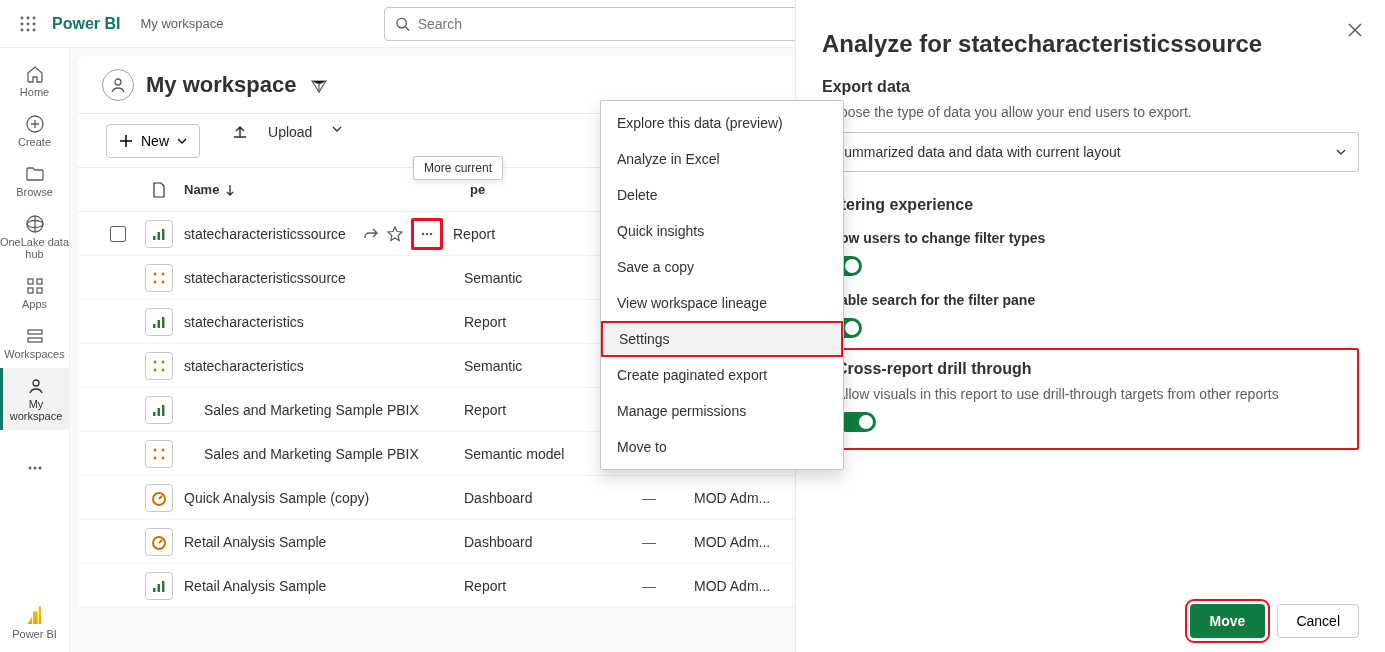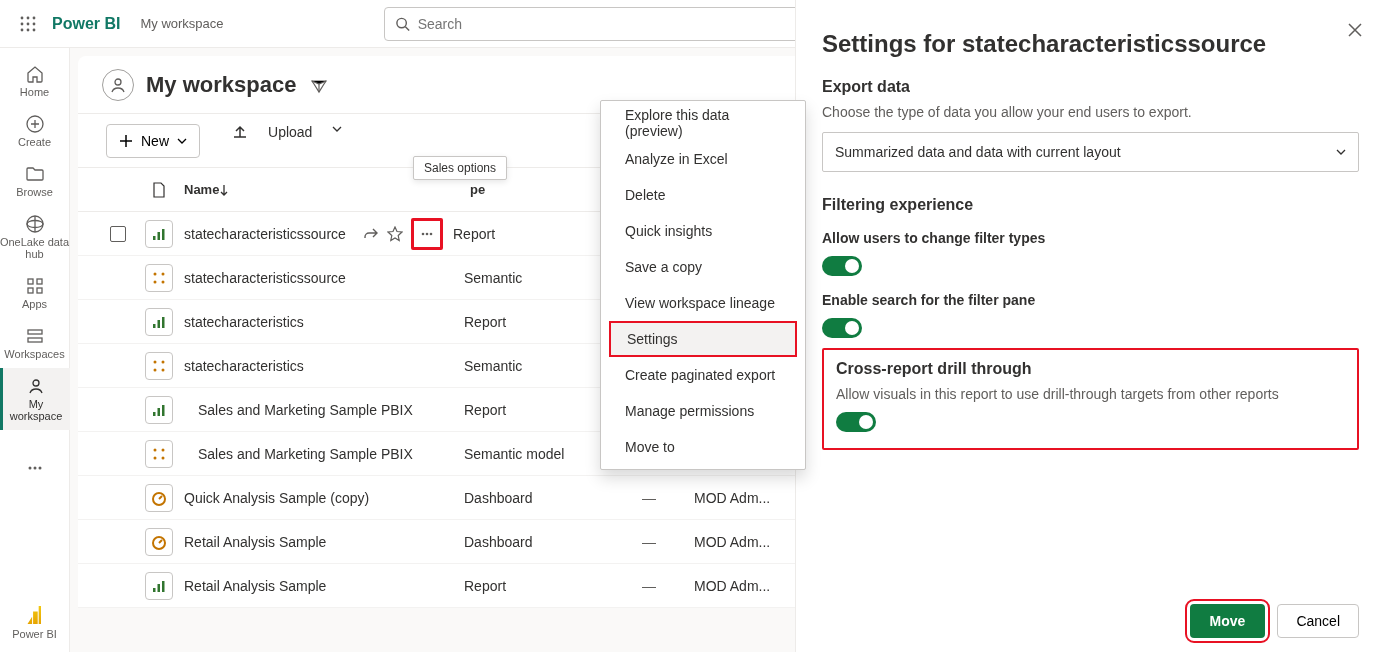--- a/index.html
+++ b/index.html
@@ -30,35 +30,35 @@
   .ws-title { font-size:22px; font-weight:600; margin-left:12px;}
   .diamond { margin-left:14px; color:#605e5c; }
 
   .ws-toolbar { height:54px; display:flex; align-items:center; padding:0 28px; gap:24px; background:#fff; margin:0 8px; border-bottom:1px solid #edebe9;}
   .btn-outline { height:34px; border:1px solid #c8c6c4; border-radius:4px; background:#fff; padding:0 12px; display:flex; align-items:center; gap:8px; font-size:14px; cursor:pointer;}
   .btn-ghost { height:34px; background:transparent; border:none; padding:0 8px; display:flex; align-items:flex-start; gap:20px; font-size:14px; color:#323130; cursor:pointer;}
 
   .grid { background:#fff; margin:0 8px; }
   .grid-header { display:flex; align-items:center; height:44px; border-bottom:1px solid #edebe9; padding-left:56px; font-size:13px; font-weight:600; color:#323130; position:relative;}
   .col-icon { width:50px; display:flex; justify-content:center;}
-  .col-name { width:280px; display:flex; align-items:center; }
+  .col-name { width:280px; display:flex; align-items:center; gap:6px;}
   .col-type { width:140px;}
   .col-a { width:90px; text-align:center;}
   .col-b { width:120px;}
   .tooltip { position:absolute; top:-12px; left:335px; background:#fff; border:1px solid #c8c6c4; border-radius:2px; padding:4px 10px; font-size:12px; font-weight:400; box-shadow:0 2px 6px rgba(0,0,0,.1); z-index:5;}
   .row { display:flex; align-items:center; height:44px; border-bottom:1px solid #f3f2f1; padding-left:24px; font-size:14px;}
   .row .checkbox { width:32px; display:flex; justify-content:center;}
   .row .checkbox-box { width:16px; height:16px; border:1px solid #605e5c; border-radius:2px;}
   .type-icon { width:28px; height:28px; border:1px solid #c8c6c4; border-radius:4px; display:flex; align-items:center; justify-content:center;}
   .row-actions { display:flex; align-items:center; gap:8px; margin-left:4px; margin-right:10px;}
   .more-btn { width:32px; height:32px; display:flex; align-items:center; justify-content:center; border:3px solid #e81123; border-radius:2px;}
   .dash { color:#605e5c;}
   .endorse { width:8px; height:14px; display:inline-block; margin-right:6px; position:relative;}
 
-  .context-menu { position:absolute; top:52px; left:530px; width:206px; background:#fff; border:1px solid #c8c6c4; border-radius:2px; box-shadow:0 8px 16px rgba(0,0,0,.15); z-index:20; padding:4px 8px;}
+  .context-menu { position:absolute; top:52px; left:530px; width:244px; background:#fff; border:1px solid #c8c6c4; border-radius:2px; box-shadow:0 8px 16px rgba(0,0,0,.15); z-index:20; padding:4px 0;}
   .menu-item { height:36px; display:flex; align-items:center; padding:0 16px; font-size:14px; cursor:pointer;}
   .menu-item.highlight { background:#f3f2f1; border:2.5px solid #e81123;}
 
   .panel { position:absolute; right:0; top:0; width:590px; bottom:0; background:#fff; border-left:1px solid #edebe9; padding:24px 26px 70px 26px; z-index:15; overflow:hidden;}
   .panel-close { position:absolute; top:22px; right:22px; color:#605e5c; cursor:pointer;}
   .panel h1 { font-size:24px; font-weight:700; margin-bottom:20px; margin-top:6px;}
   .section-head { font-size:16px; font-weight:600; margin-top:2px; margin-bottom:8px;}
   .helper { font-size:14px; color:#605e5c; margin-bottom:12px;}
   .select { width:100%; height:40px; border:1px solid #c8c6c4; border-radius:2px; padding:0 12px; display:flex; align-items:center; justify-content:space-between; font-size:14px; background:#fff;}
   .sub-label { font-size:14px; font-weight:600; margin-top:16px; margin-bottom:10px;}
@@ -249,21 +249,21 @@
         <svg width="14" height="16" viewBox="0 0 14 16">
             <path d="M2 1h7l3 3v11H2V1z" fill="none" stroke="currentColor" stroke-width="1.2"></path>
           </svg>
       </div>
       <div class="col-name">
         <span>Name</span>
         <svg width="10" height="12" viewBox="0 0 10 12">
             <path d="M5 1v10M2 8l3 3 3-3" fill="none" stroke="currentColor" stroke-width="1.3"></path>
           </svg>
       </div>
-      <div class="tooltip">Sales options</div>
+      <div class="tooltip">More current</div>
       <div class="col-type" style="margin-left:6px">pe</div>
     </div>
     <div id="rows">
         <div class="row">
           <div class="checkbox">
             <div class="checkbox-box"></div>
           </div>
           <div class="col-icon">
             <div class="type-icon">
               <svg width="16" height="16" viewBox="0 0 16 16">
@@ -437,21 +437,21 @@
       <div class="menu-item">Move to</div>
     </div>
 </div>
 
 <div class="panel">
   <div class="panel-close">
     <svg width="16" height="16" viewBox="0 0 16 16">
         <path d="M2 2l12 12M14 2L2 14" stroke="currentColor" stroke-width="1.5"></path>
       </svg>
   </div>
-  <h1>Settings for statecharacteristicssource</h1>
+  <h1>Analyze for statecharacteristicssource</h1>
 
   <div class="section-head">Export data</div>
   <div class="helper">Choose the type of data you allow your end users to export.</div>
   <div class="select">
     <span>Summarized data and data with current layout</span>
     <svg width="10" height="10" viewBox="0 0 10 10">
         <path d="M1 3l4 4 4-4" fill="none" stroke="currentColor" stroke-width="1.3"></path>
       </svg>
   </div>
 

